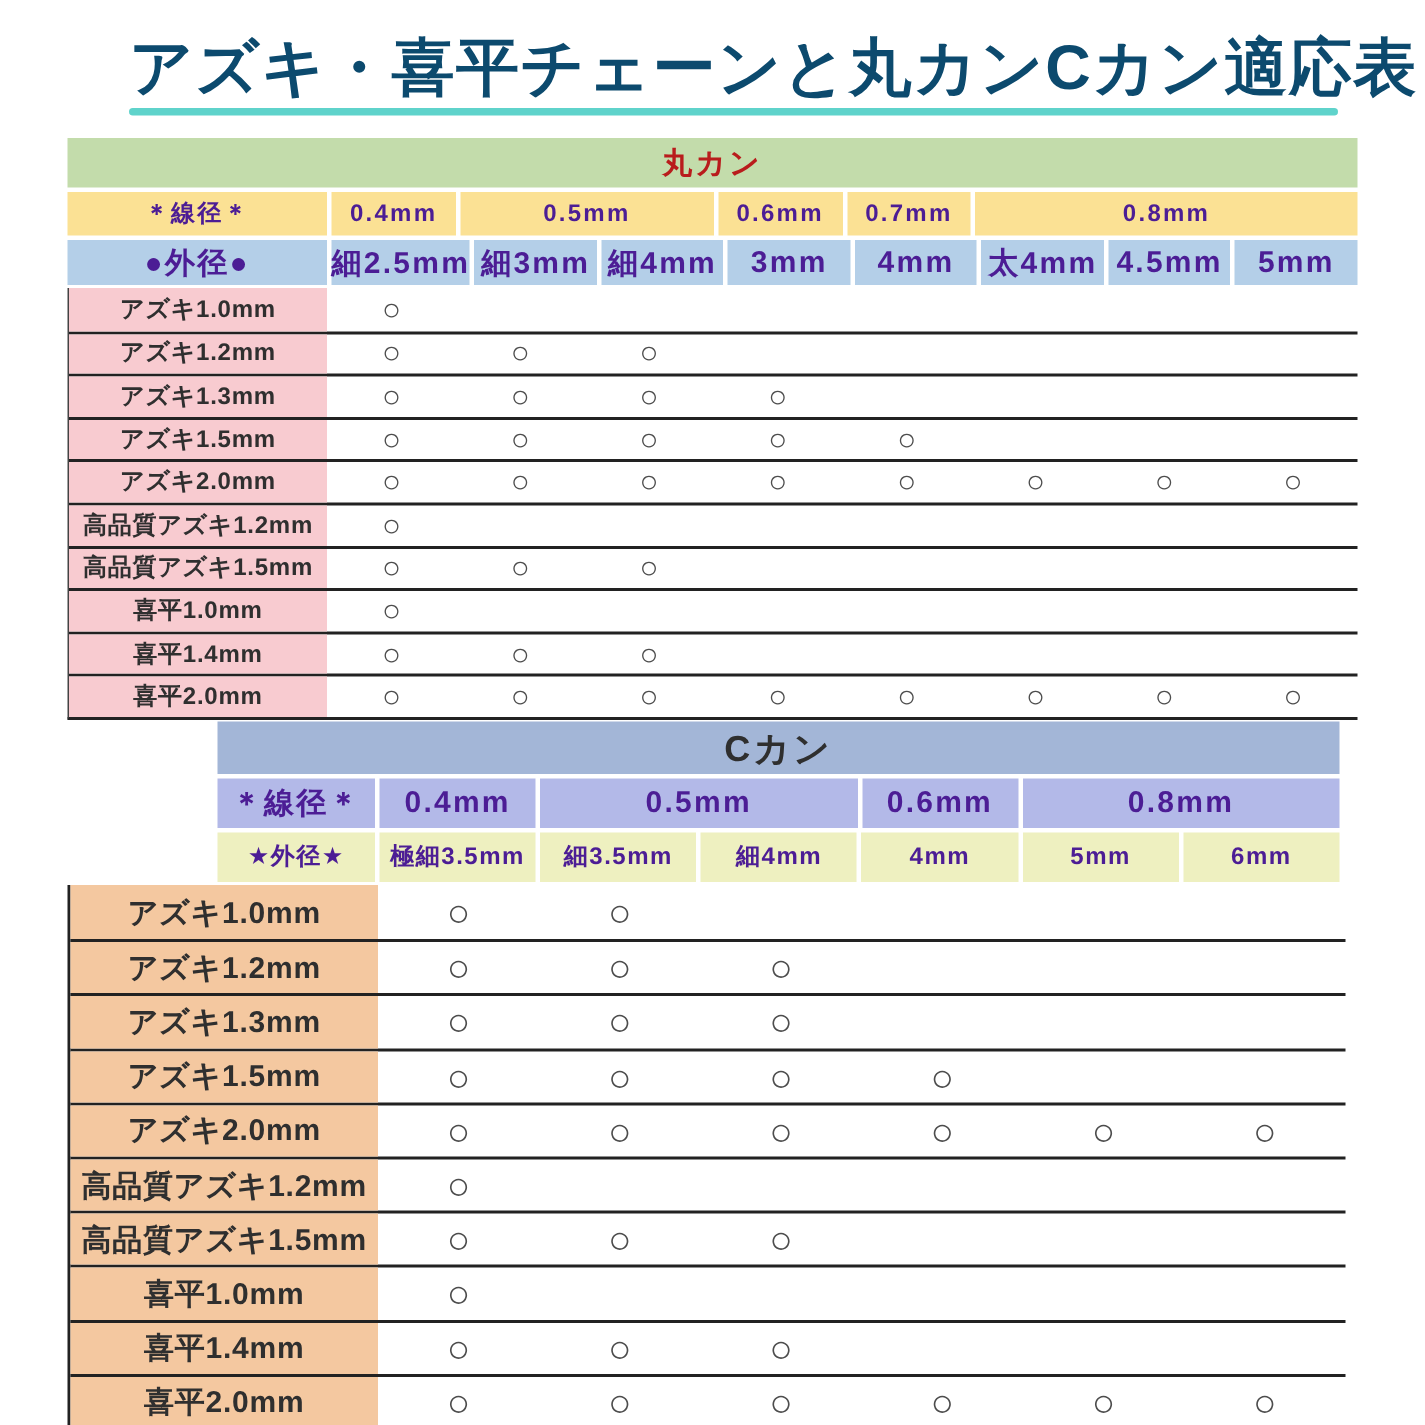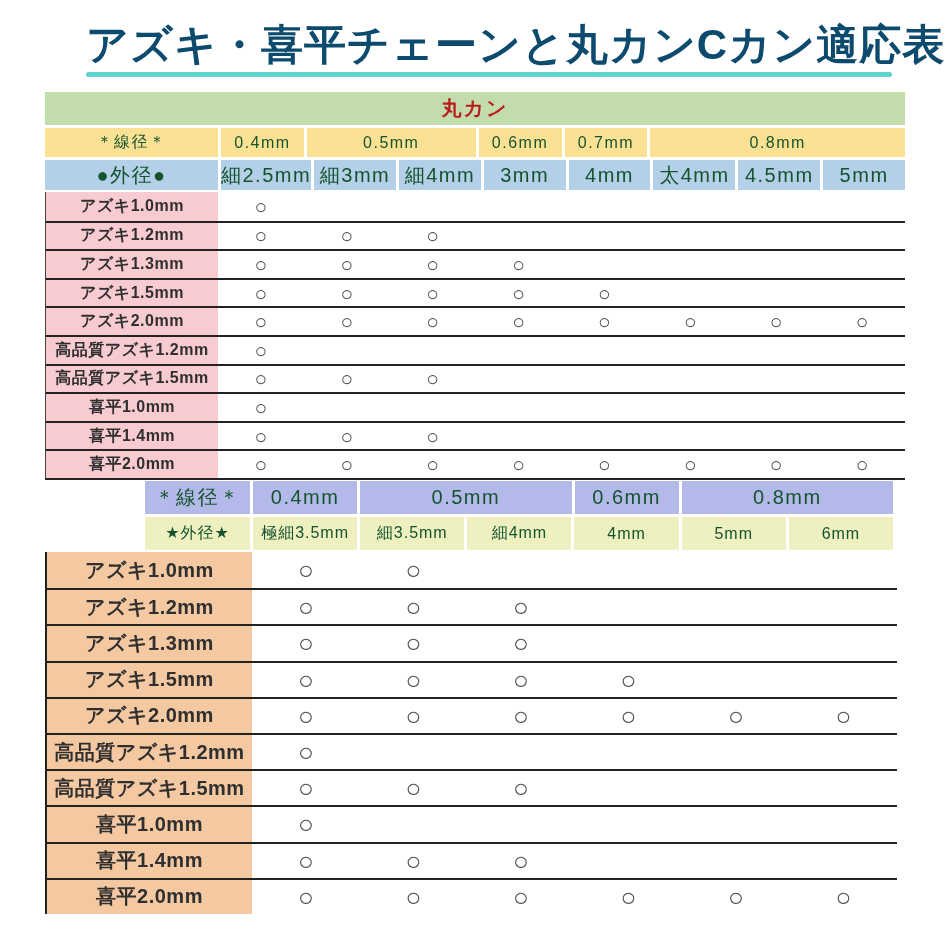--- a/index.html
+++ b/index.html
@@ -12,21 +12,21 @@
   
   .title-block { position:absolute; left:86px; top:20px; width:806px; text-align:center; }
   .page-title {
     font-size:42px; font-weight:bold; color:#0c4a6e;
     letter-spacing:1px; line-height:1.2; white-space:nowrap;
   }
   .title-underline { height:5px; background:#5fd3cb; margin-top:2px; border-radius:3px; }
 
   
   .cell { display:flex; align-items:center; justify-content:center;
-          font-weight:normal; color:#14532d; letter-spacing:1.5px; white-space:nowrap; }
+          font-weight:bold; color:#4c1d95; letter-spacing:1.5px; white-space:nowrap; }
   .span2 { grid-column:span 2; }
   .span3 { grid-column:span 3; }
 
   
   .table1 { position:absolute; left:45px; top:92px; width:860px; }
   .t1-title {
     height:33px; background:#c3dcab; margin-bottom:3px;
     display:flex; align-items:center; justify-content:center;
     font-size:20px; font-weight:bold; color:#b91c1c; letter-spacing:2px;
   }
@@ -222,20 +222,21 @@
     <div class="c">○</div>
     <div class="c">○</div>
     <div class="c">○</div>
     <div class="c">○</div>
   </div>
 </div>
   </section>
 
   <section class="table2">
     <div class="t2-head">
+      <div class="t2-title">Cカン</div>
 
       <div class="t2-senkei">
         <div class="cell">＊線径＊</div>
         <div class="cell">0.4mm</div>
         <div class="cell span2">0.5mm</div>
         <div class="cell">0.6mm</div>
         <div class="cell span2">0.8mm</div>
       </div>
 
       <div class="t2-gaikei">

